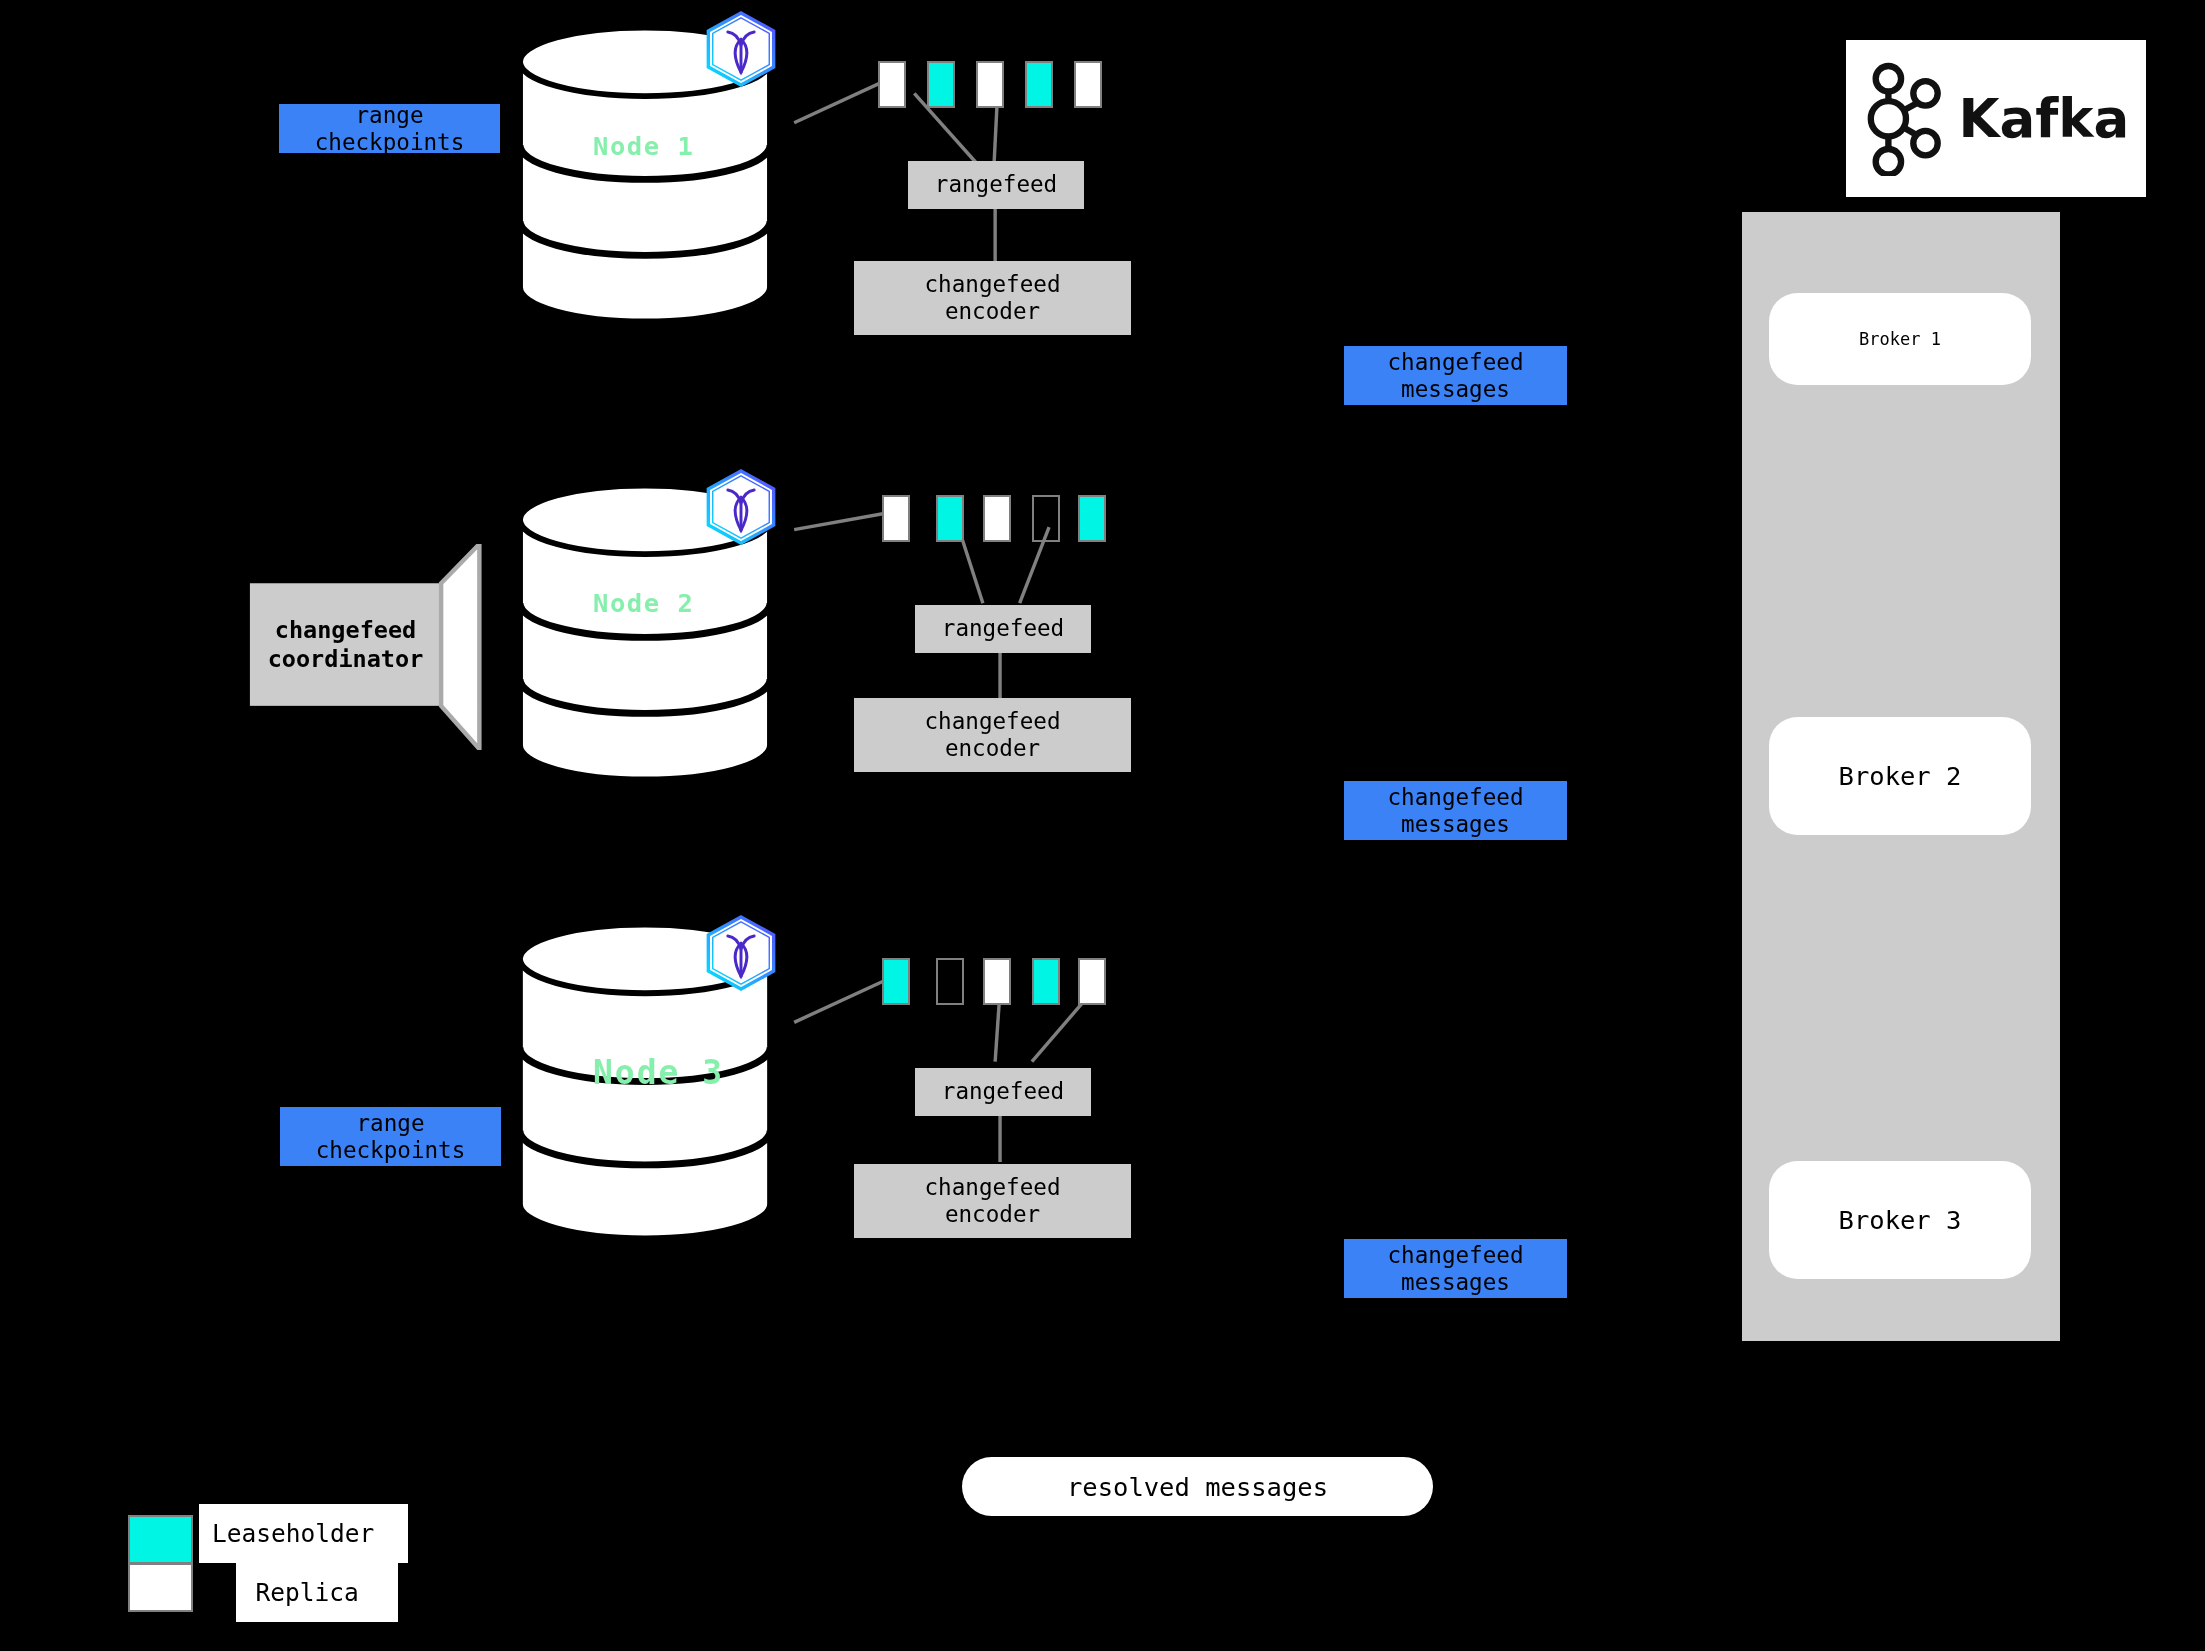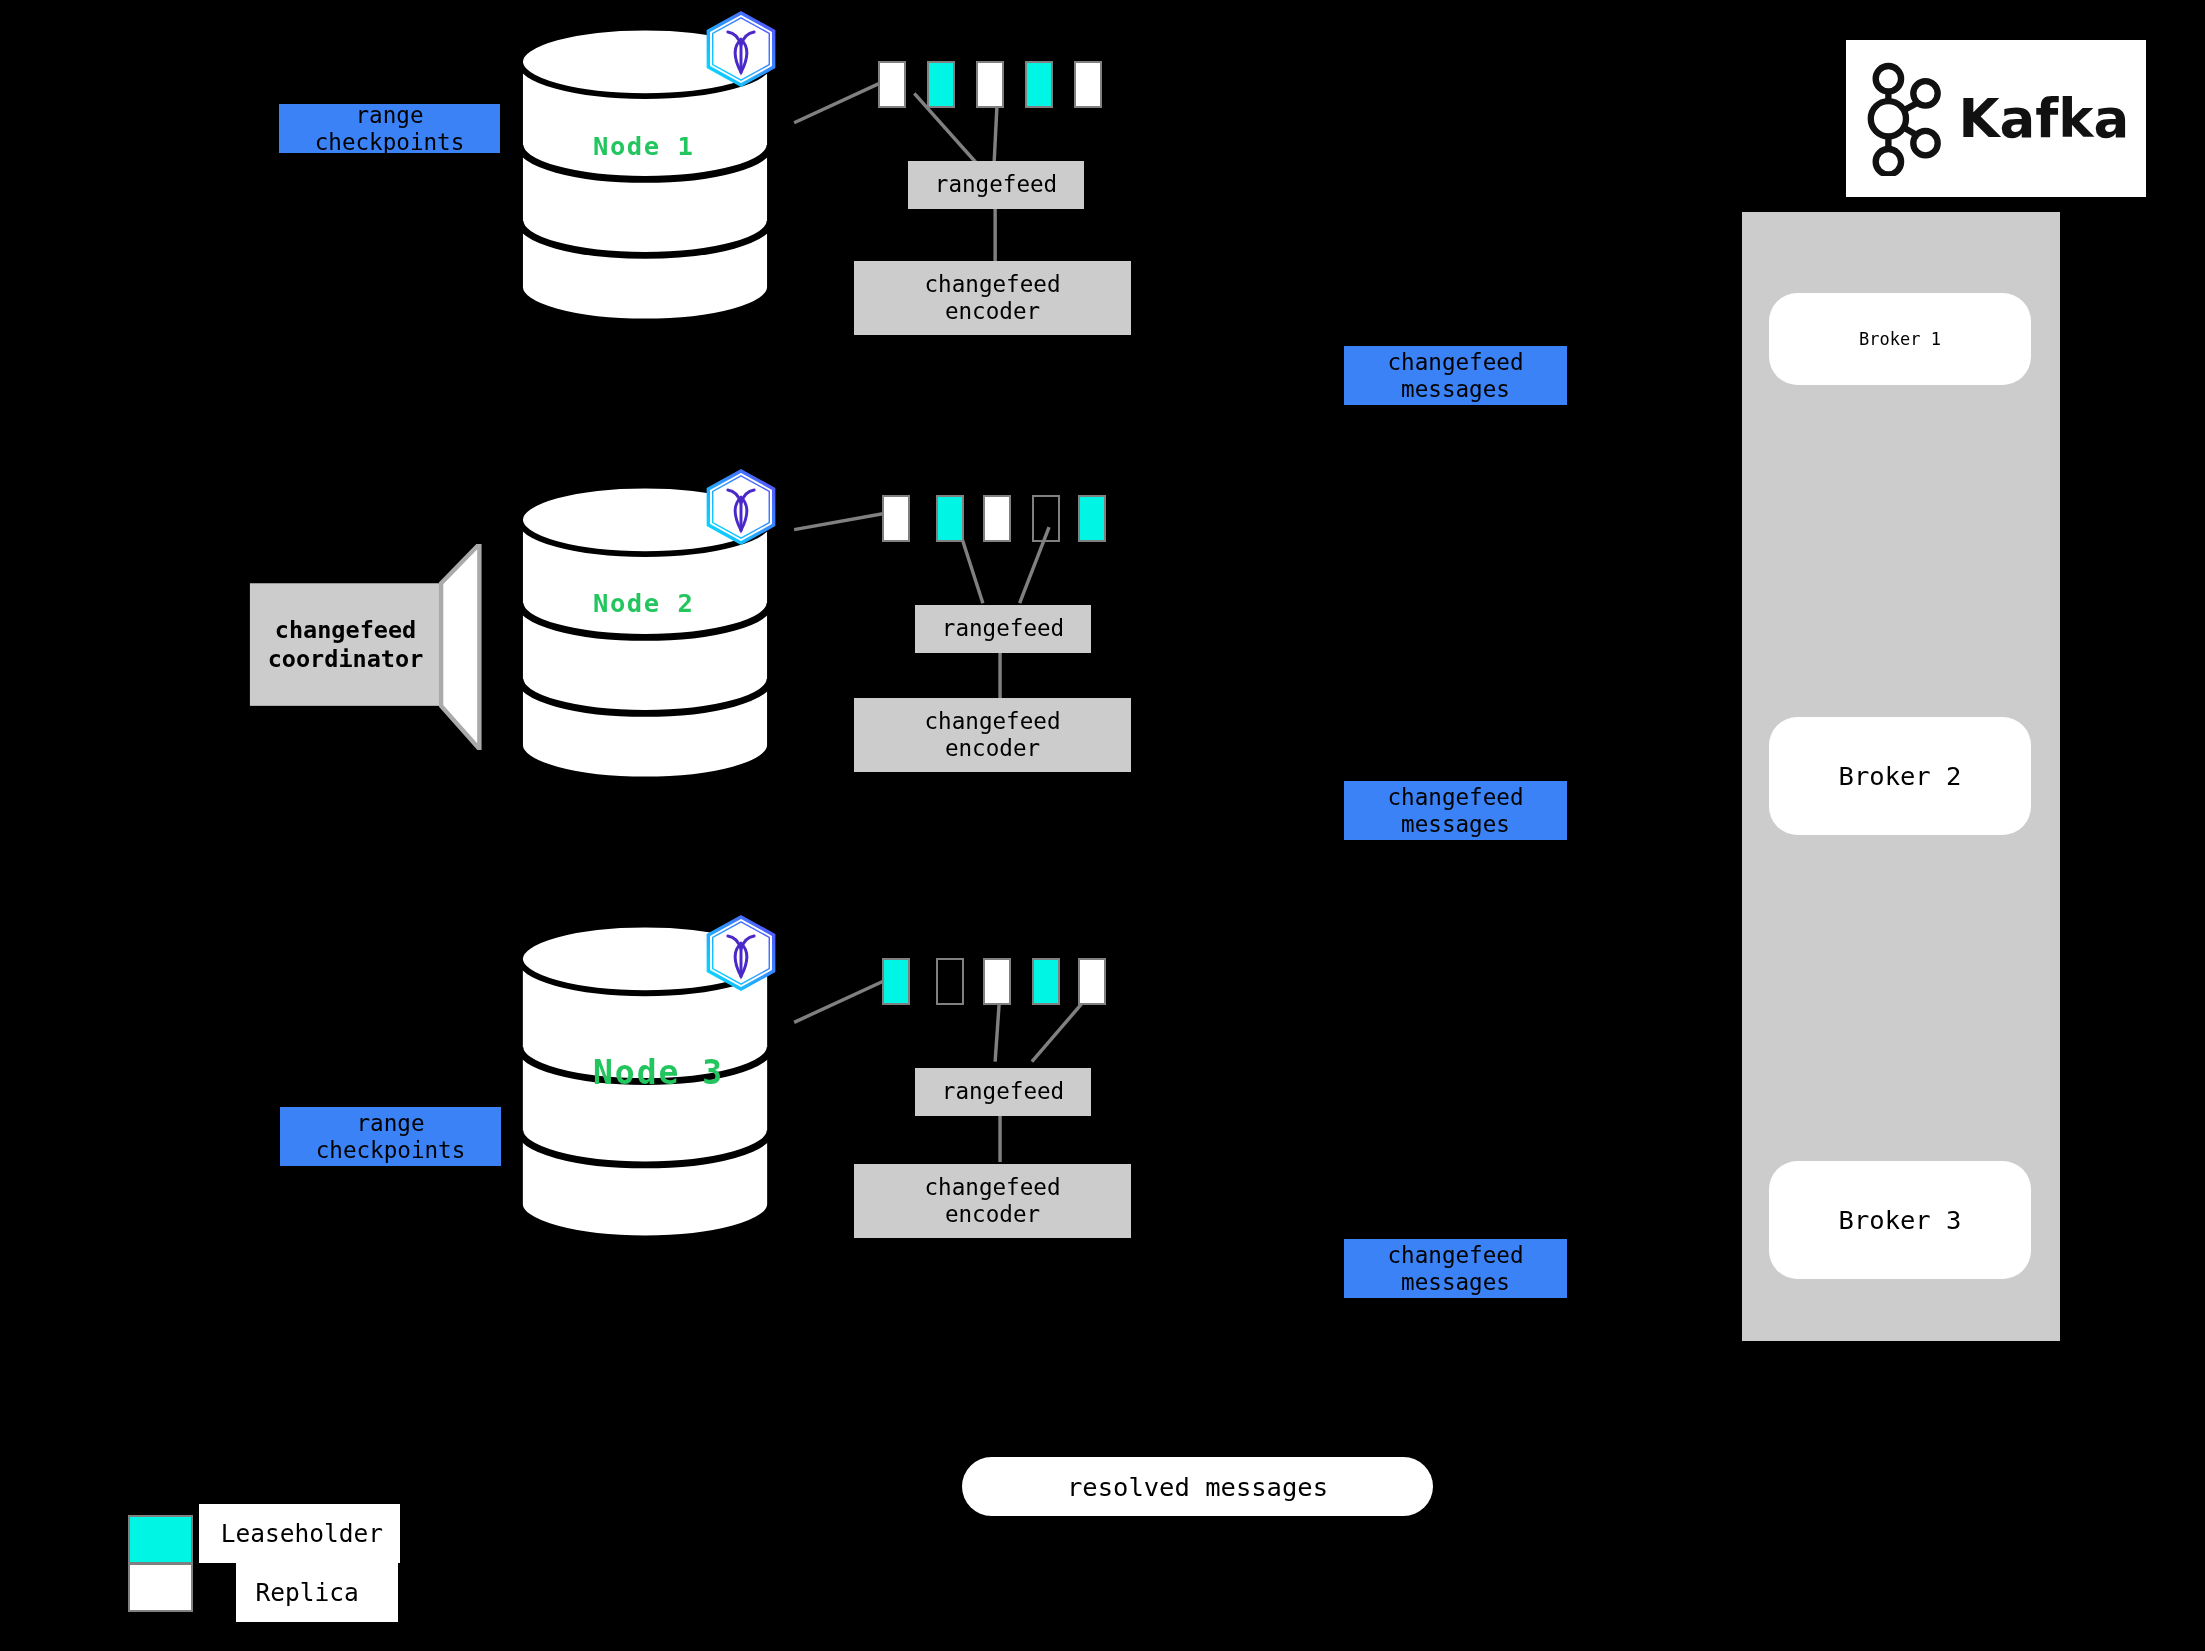--- a/index.html
+++ b/index.html
@@ -24,21 +24,21 @@
     font-family:"DejaVu Sans Mono","Liberation Mono",monospace;
     display:flex;flex-direction:column;align-items:center;justify-content:center;
     line-height:1.2;text-align:center;z-index:25;
   }
   .gbox span{display:block;white-space:nowrap;}
 
   
   .cyl{position:absolute;z-index:12;}
   .cyl svg{display:block;}
   .nodelabel{
-    position:absolute;color:#22c55e;font-weight:bold;
+    position:absolute;color:#86efac;font-weight:bold;
     font-family:"DejaVu Sans Mono","Liberation Mono",monospace;
     white-space:nowrap;z-index:16;letter-spacing:.06em;
   }
 
   
   .hexlogo{position:absolute;z-index:18;}
 
   
   .rangerow{position:absolute;z-index:20;}
   .cell{
@@ -331,21 +331,21 @@
 </div>
 <div class="broker" style="left:1769px;top:1161px;width:262px;height:118px;font-size:25.5px;">
   <span>Broker 3</span>
 </div>
 
 <div class="pill" style="left:962px;top:1457px;width:471px;height:59px;font-size:25.5px;">
   <span>resolved messages</span>
 </div>
 
 <div class="legend" style="left:113px;top:1504px;width:304px;height:118px;">
-  <div class="lgtext" style="left:86px;top:0px;width:196px;height:59px;font-size:24.5px;padding-left:5px;justify-content:center;">
+  <div class="lgtext" style="left:86px;top:0px;width:196px;height:59px;font-size:24.5px;padding-left:13px;">
     <span>Leaseholder</span>
   </div>
   <div class="lgtext" style="left:86px;top:59px;width:142px;height:59px;font-size:24.5px;padding-left:19.6px;margin-left:37px;">
     <span>Replica</span>
   </div>
   <div class="lgswatch" style="left:14.7px;top:10.8px;width:65px;height:49px;background:#00f5e4;"></div>
   <div class="lgswatch" style="left:14.7px;top:59px;width:65px;height:49px;background:#ffffff;"></div>
 </div>
 
 

